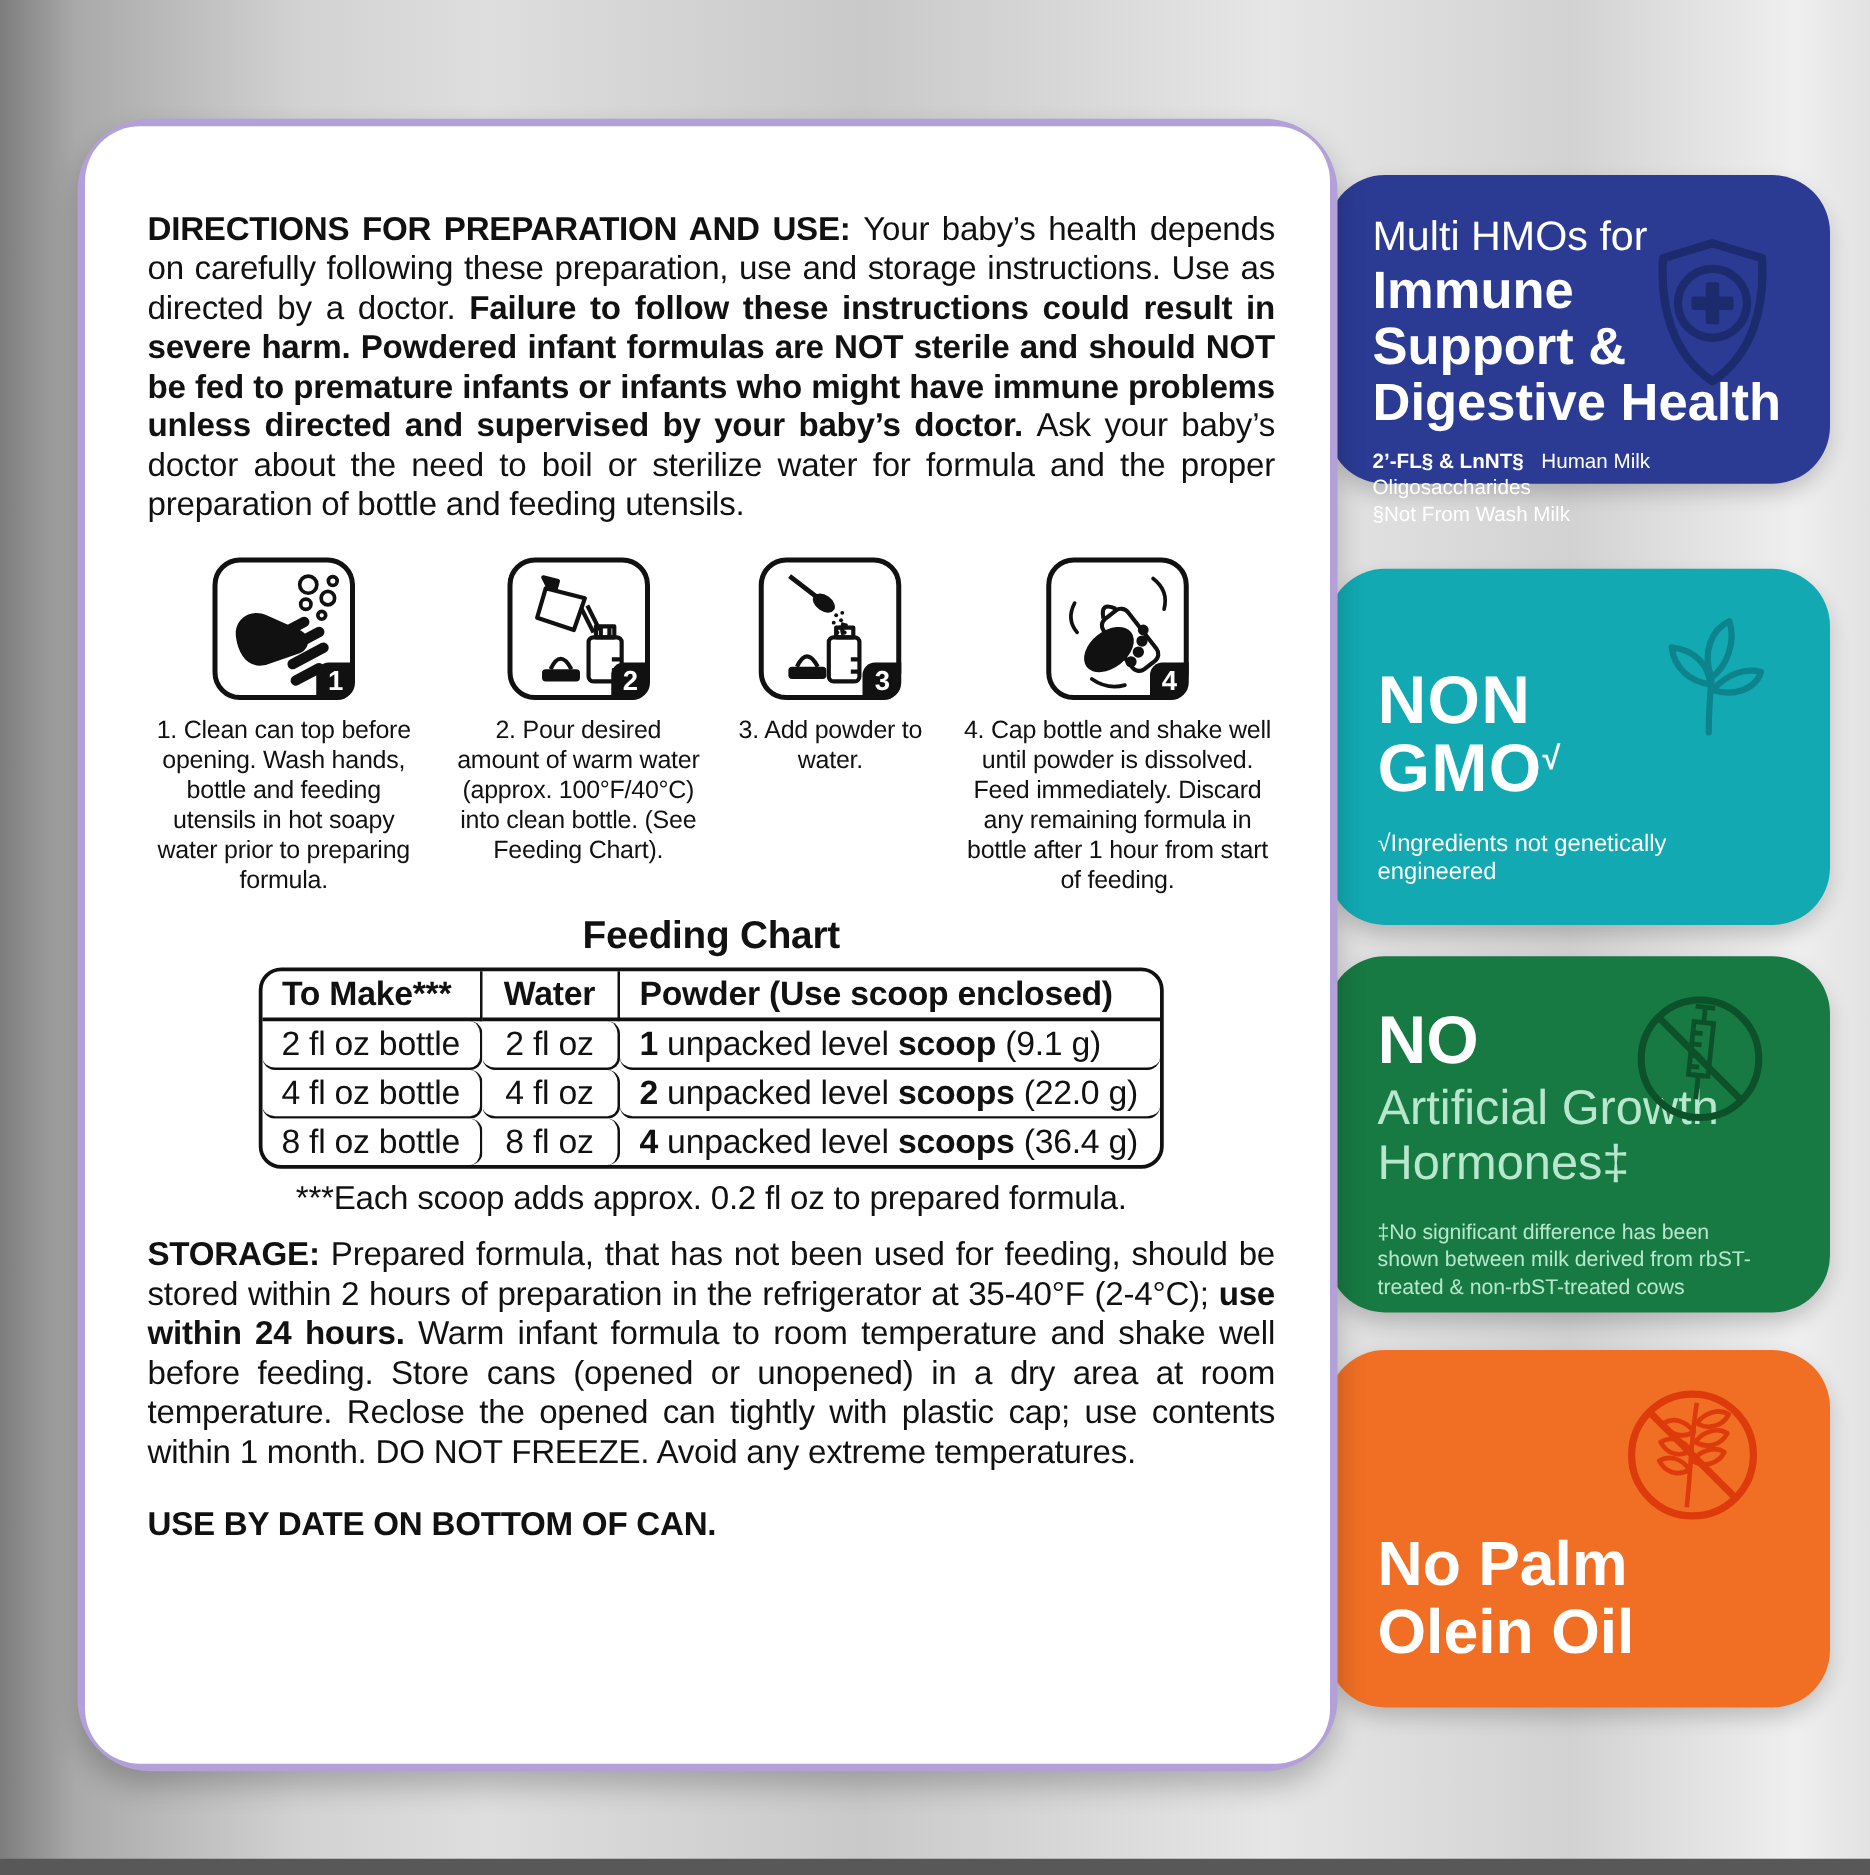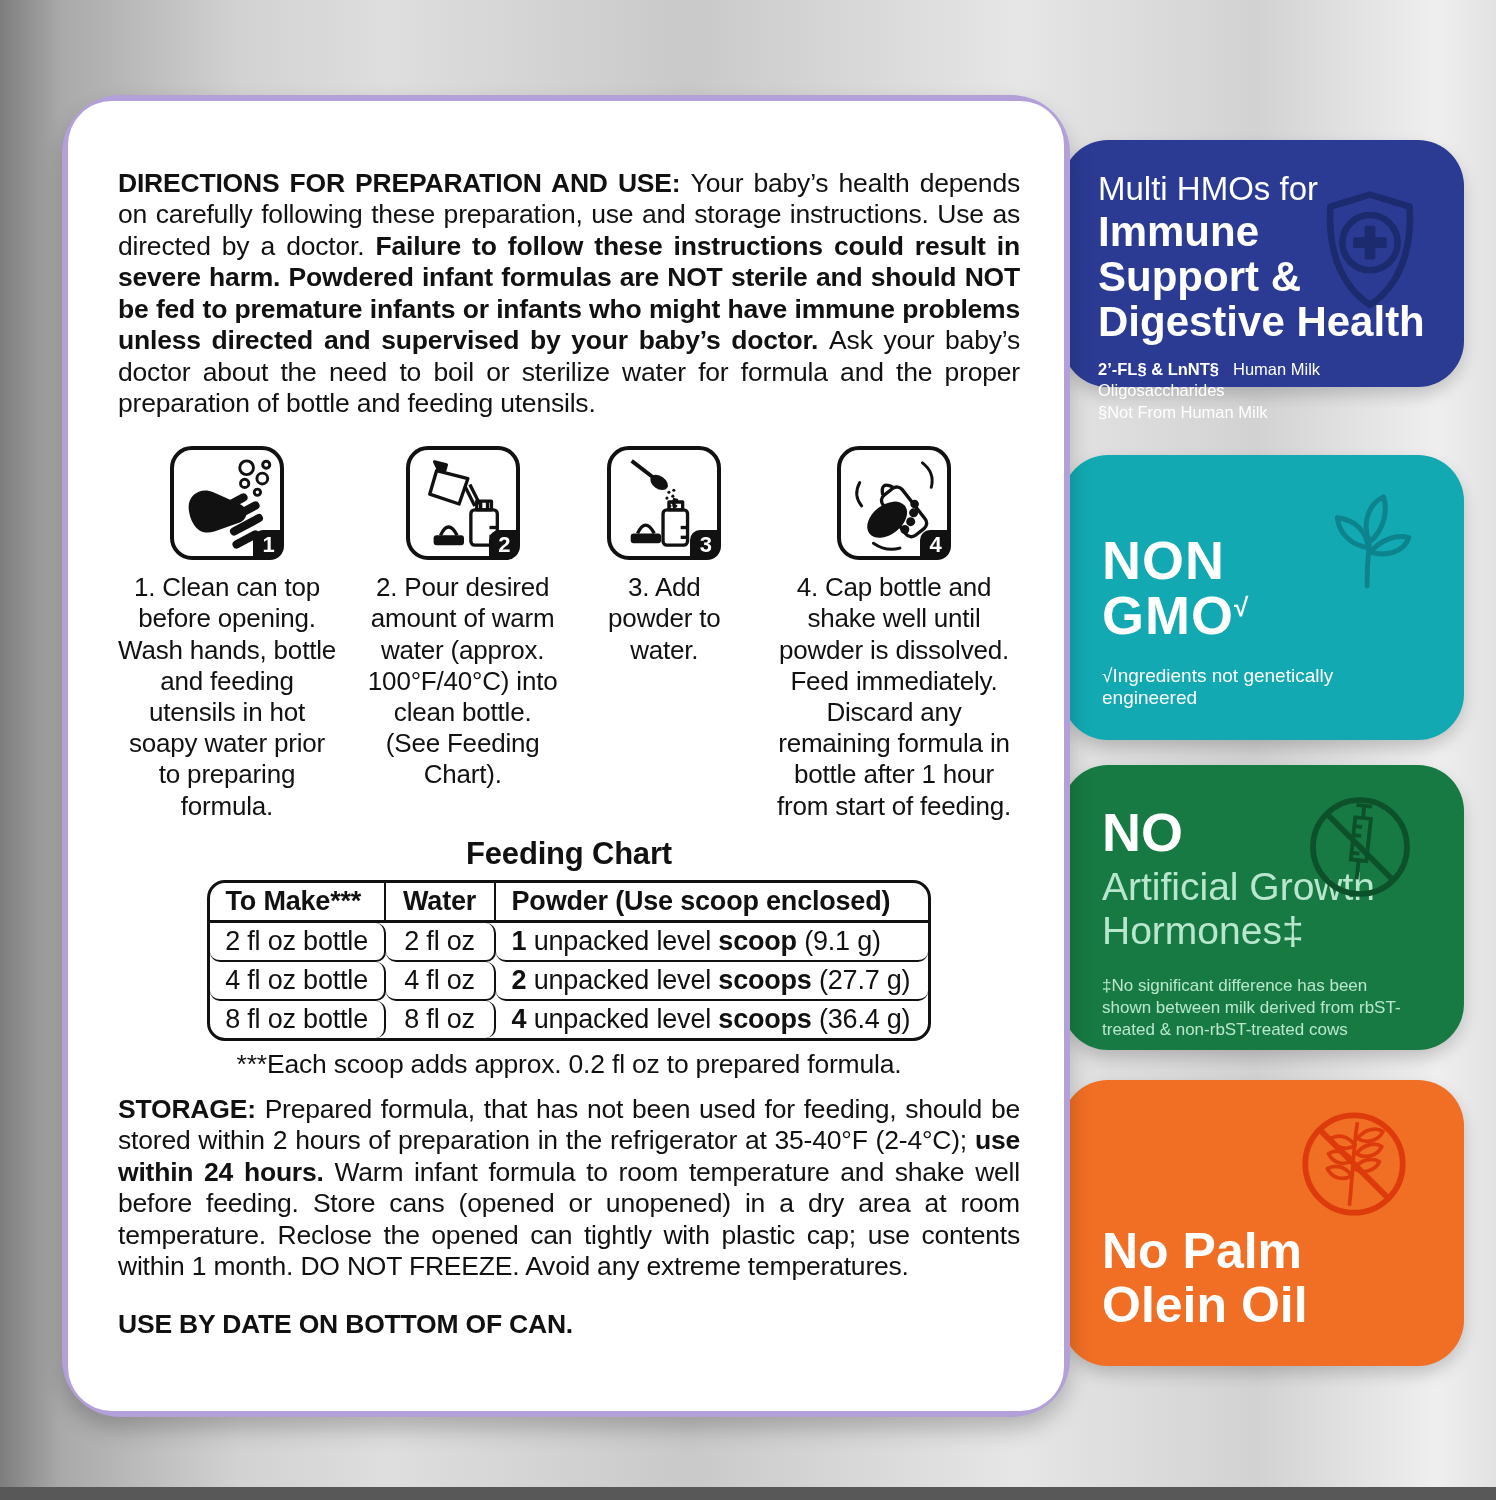--- a/index.html
+++ b/index.html
@@ -35,21 +35,21 @@
     position:relative;width:114px;height:114px;border:4px solid #111;border-radius:22px;
     background:#fff;
   }
   .icon-box svg{position:absolute;left:5px;top:5px;}
   .num{
     position:absolute;right:-4px;bottom:-4px;width:31px;height:30px;background:#111;color:#fff;
     display:flex;align-items:center;justify-content:center;font-weight:bold;font-size:22px;
     border-radius:10px 0 14px 0;
   }
   .steps-captions{margin-top:12px;}
-  .caption{font-size:26px;line-height:1.2;text-align:center;}
+  .caption{font-size:20px;line-height:1.2;text-align:center;}
 
   
   .fc-title{margin-top:14px;text-align:center;font-weight:bold;font-size:31px;}
   .fc-wrap{display:flex;justify-content:center;margin-top:8px;}
   table.fc{border:3.5px solid #111;border-radius:18px;border-collapse:separate;border-spacing:0;}
   .fc th,.fc td{font-size:27px;padding:3px 12px;white-space:nowrap;}
   .fc th{font-weight:bold;border-bottom:3px solid #111;}
   .fc td{border-bottom:2.5px solid #111;border-radius:10px;}
   .fc tr:last-child td{border-bottom:none;}
   .fc th:nth-child(1),.fc td:nth-child(1){border-right:2.5px solid #111;width:176px;text-align:center;}
@@ -214,21 +214,21 @@
           </thead>
           <tbody>
               <tr>
                 <td>2 fl oz bottle</td>
                 <td>2 fl oz</td>
                 <td><span class="b">1</span><span> unpacked level </span><span class="b">scoop</span><span> (9.1 g)</span></td>
               </tr>
               <tr>
                 <td>4 fl oz bottle</td>
                 <td>4 fl oz</td>
-                <td><span class="b">2</span><span> unpacked level </span><span class="b">scoops</span><span> (27.7 g)</span></td>
+                <td><span class="b">2</span><span> unpacked level </span><span class="b">scoops</span><span> (22.0 g)</span></td>
               </tr>
               <tr>
                 <td>8 fl oz bottle</td>
                 <td>8 fl oz</td>
                 <td><span class="b">4</span><span> unpacked level </span><span class="b">scoops</span><span> (36.4 g)</span></td>
               </tr>
             </tbody>
         </table>
       </div>
       <div class="fc-foot">***Each scoop adds approx. 0.2 fl oz to prepared formula.</div>
@@ -239,21 +239,21 @@
     </div>
   </div>
 
   <div class="panel panel-blue">
     <div class="eyebrow">Multi HMOs for</div>
     <div class="p-title-blue">Immune
 Support &amp;
 Digestive Health</div>
     <div class="p-foot-blue">
       <span class="b">2’-FL§ &amp; LnNT§</span><span>Human Milk Oligosaccharides</span><br>
-      <span>§Not From Human Milk</span>
+      <span>§Not From Wash Milk</span>
     </div>
     <svg class="p-icon" style="top:48px;right:34px;" width="120" height="126" viewBox="0 0 100 104">
       <path d="M50 5 L83 15 C85 47 77 79 50 97 C23 79 15 47 17 15 Z" fill="none" stroke="var(--panel-blue-icon,#1c2a6e)" stroke-width="5.5" stroke-linejoin="round"></path>
       <circle cx="50" cy="45" r="23" fill="none" stroke="var(--panel-blue-icon,#1c2a6e)" stroke-width="5.5"></circle>
       <rect x="45.5" y="31" width="9" height="28" rx="1.5" fill="var(--panel-blue-icon,#1c2a6e)"></rect>
       <rect x="36" y="40.5" width="28" height="9" rx="1.5" fill="var(--panel-blue-icon,#1c2a6e)"></rect>
     </svg>
   </div>
 
   <div class="panel panel-teal">

